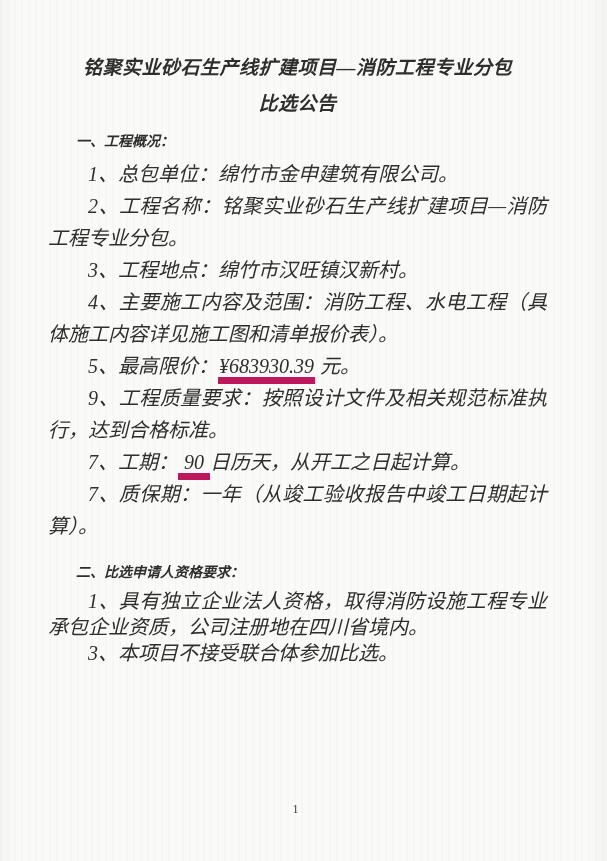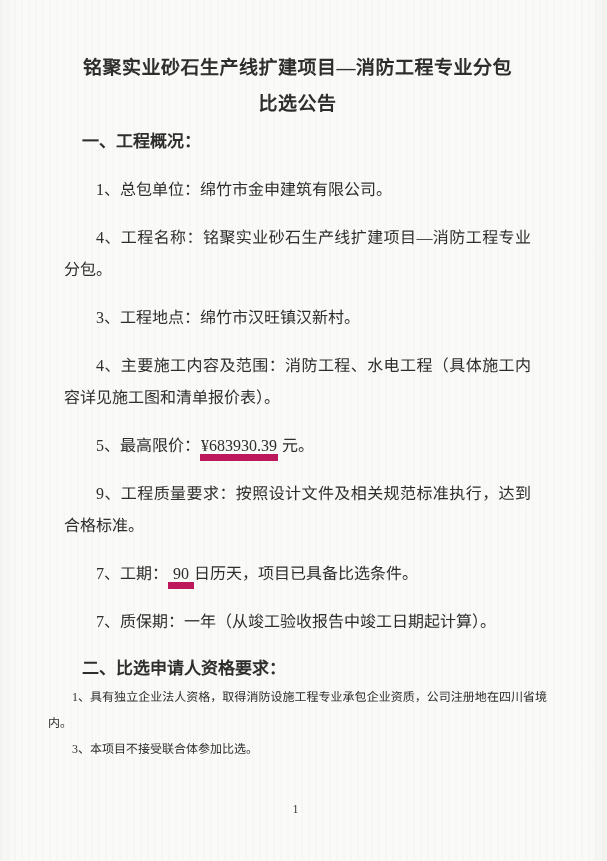--- a/index.html
+++ b/index.html
@@ -19,55 +19,56 @@
       linear-gradient(90deg, rgba(0,0,0,0.02) 0%, rgba(0,0,0,0) 3%, rgba(0,0,0,0) 97%, rgba(0,0,0,0.03) 100%);
     font-family: "Liberation Serif", "DejaVu Serif", serif;
     color: #2e2e2c;
     position: relative;
   }
   .page {
     box-sizing: border-box;
     width: 607px;
     height: 814px;
     padding: 50px 60px 0 48px;
+    font-style: italic;
   }
   .title {
     text-align: center;
     font-weight: bold;
     font-size: 19px;
     line-height: 36px;
     letter-spacing: 0.5px;
     margin: 0;
   }
   .intro {
     margin: 22px 0 0 0;
     font-size: 16px;
     line-height: 31px;
     text-indent: 2em;
     text-align: justify;
   }
   .s1 .heading,
   .s2 .heading {
     font-weight: bold;
-    font-size: 17px;
+    font-size: 14px;
     text-indent: 2em;
     margin: 0;
   }
   .s1 .heading { line-height: 32px; margin-top: 4px; }
-  .s2 .heading { line-height: 30px; margin-top: 2px; }
+  .s2 .heading { line-height: 30px; margin-top: 16px; }
   .s1 p.item {
-    margin: 16px;
-    font-size: 16px;
+    margin: 0;
+    font-size: 20px;
     line-height: 32px;
     text-indent: 2em;
     text-align: justify;
   }
   .s2 p.item {
     margin: 0;
-    font-size: 12px;
+    font-size: 20px;
     line-height: 26px;
     text-indent: 2em;
     text-align: justify;
   }
   .u {
     border-bottom: 7px solid #be185d;
     padding: 0 1px;
     white-space: pre;
   }
   .footer {
@@ -89,29 +90,29 @@
   <h1 class="title">
     <div>铭聚实业砂石生产线扩建项目—消防工程专业分包</div>
     <div>比选公告</div>
   </h1>
 
 
   <div class="s1">
     <p class="heading">一、工程概况：</p>
 
     <p class="item">1、总包单位：绵竹市金申建筑有限公司。</p>
-    <p class="item">4、工程名称：铭聚实业砂石生产线扩建项目—消防工程专业分包。</p>
+    <p class="item">2、工程名称：铭聚实业砂石生产线扩建项目—消防工程专业分包。</p>
     <p class="item">3、工程地点：绵竹市汉旺镇汉新村。</p>
     <p class="item">4、主要施工内容及范围：消防工程、水电工程（具体施工内容详见施工图和清单报价表）。</p>
 
     <p class="item"><span>5、最高限价：</span><span class="u">¥683930.39</span><span> 元。</span></p>
 
     <p class="item">9、工程质量要求：按照设计文件及相关规范标准执行，达到合格标准。</p>
 
-    <p class="item"><span>7、工期：</span><span class="u"> 90 </span><span>日历天，项目已具备比选条件。</span></p>
+    <p class="item"><span>7、工期：</span><span class="u"> 90 </span><span>日历天，从开工之日起计算。</span></p>
 
     <p class="item">7、质保期：一年（从竣工验收报告中竣工日期起计算）。</p>
   </div>
 
   <div class="s2">
     <p class="heading">二、比选申请人资格要求：</p>
 
     <p class="item">1、具有独立企业法人资格，取得消防设施工程专业承包企业资质，公司注册地在四川省境内。</p>
     <p class="item">3、本项目不接受联合体参加比选。</p>
   </div>

